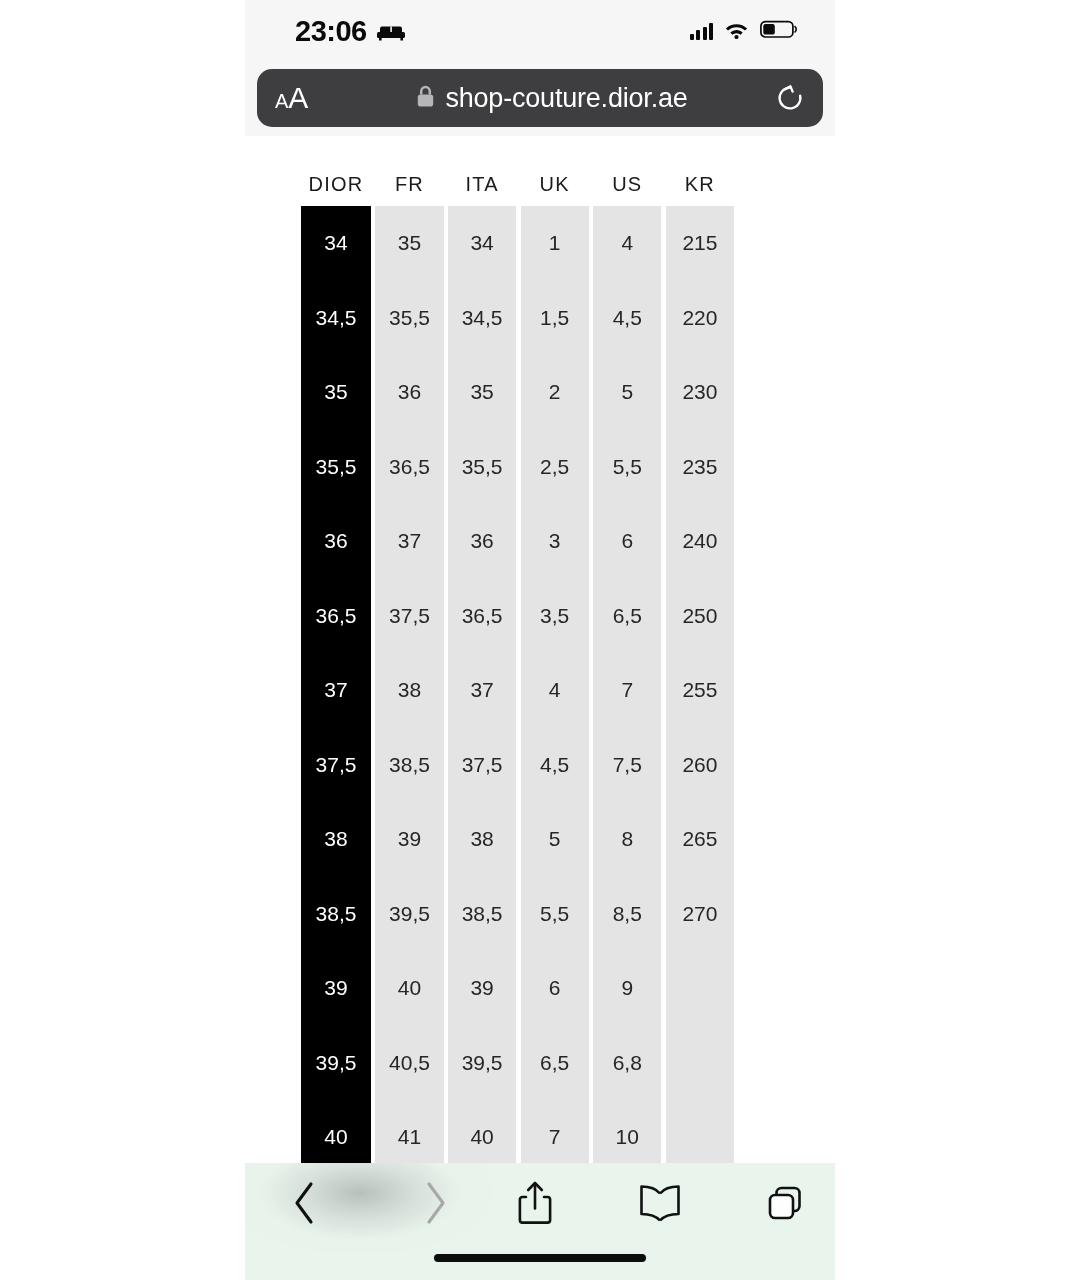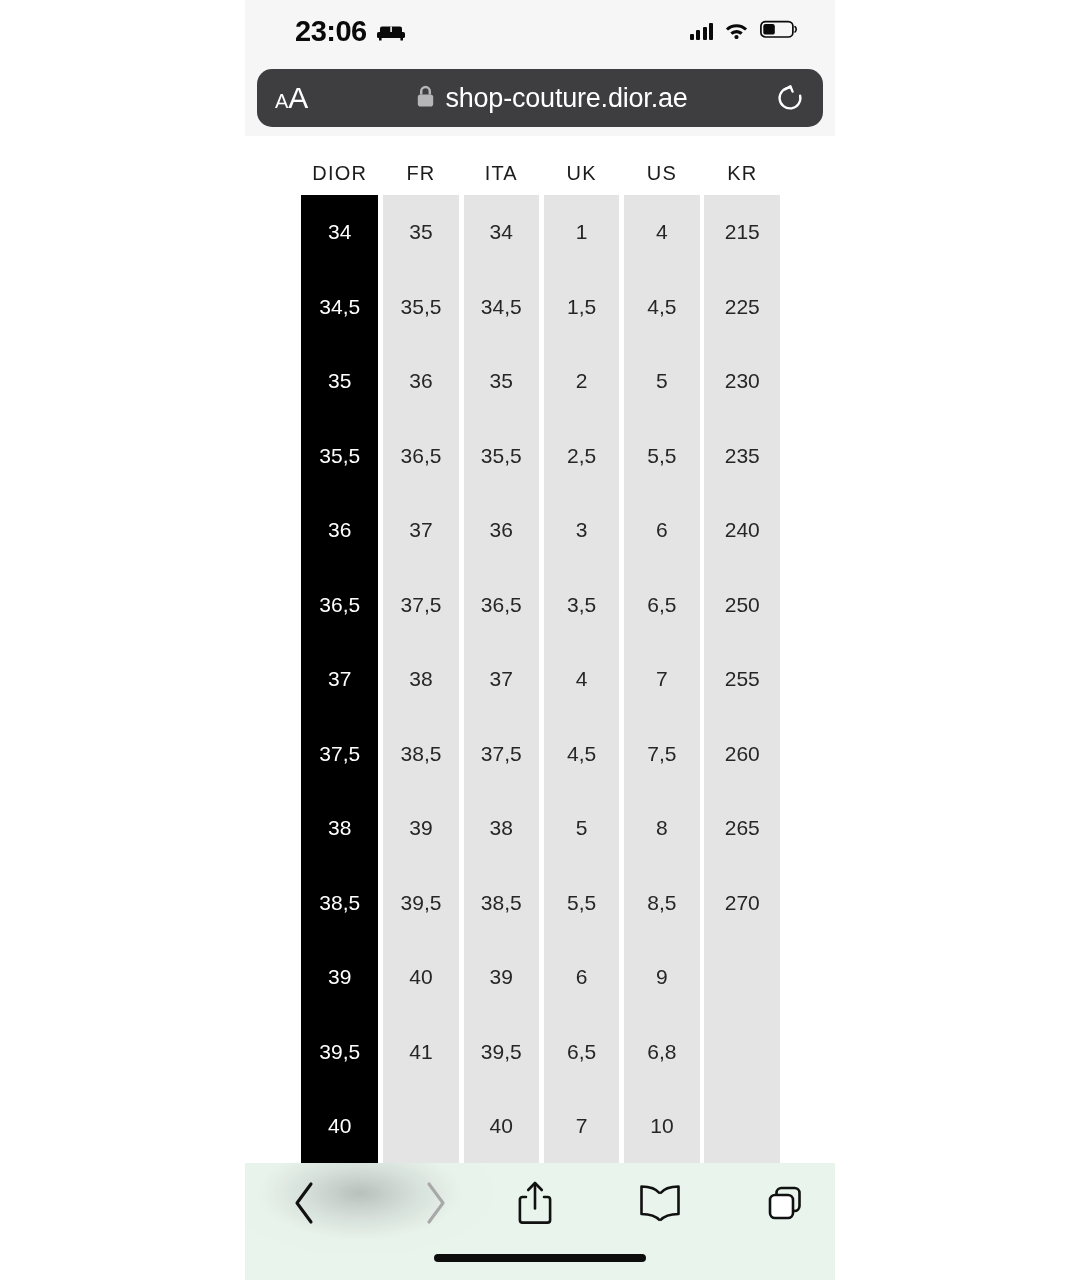--- a/index.html
+++ b/index.html
@@ -88,22 +88,22 @@
   
   #page {
     position:absolute; left:0; top:136px;
     width:590px; height:1027px;
     background:#ffffff;
     overflow:hidden;
   }
 
   #size-table {
     position:absolute;
-    left:56px; top:15px;
-    width:479px;
+    left:56px; top:26px;
+    width:433px;
   }
   #header-row {
     display:flex;
     height:44px;
   }
   #header-row .hcell {
     display:flex; align-items:center; justify-content:center;
     font-size:20px; color:#1c1c1c; letter-spacing:1.2px;
     font-family:"Liberation Sans", sans-serif;
   }
@@ -270,20 +270,21 @@
             <div class="cell">35,5</div>
             <div class="cell">36</div>
             <div class="cell">36,5</div>
             <div class="cell">37</div>
             <div class="cell">37,5</div>
             <div class="cell">38</div>
             <div class="cell">38,5</div>
             <div class="cell">39</div>
             <div class="cell">39,5</div>
             <div class="cell">40</div>
+            <div class="cell">40,5</div>
             <div class="cell">41</div>
           </div>
           <div class="gap"></div>
           <div class="size-col col-std w-std">
             <div class="cell">34</div>
             <div class="cell">34,5</div>
             <div class="cell">35</div>
             <div class="cell">35,5</div>
             <div class="cell">36</div>
             <div class="cell">36,5</div>
@@ -323,21 +324,21 @@
             <div class="cell">7,5</div>
             <div class="cell">8</div>
             <div class="cell">8,5</div>
             <div class="cell">9</div>
             <div class="cell">6,8</div>
             <div class="cell">10</div>
           </div>
           <div class="gap"></div>
           <div class="size-col col-std w-std">
             <div class="cell">215</div>
-            <div class="cell">225</div>
+            <div class="cell">220</div>
             <div class="cell">230</div>
             <div class="cell">235</div>
             <div class="cell">240</div>
             <div class="cell">250</div>
             <div class="cell">255</div>
             <div class="cell">260</div>
             <div class="cell">265</div>
             <div class="cell">270</div>
           </div>
         </div>

